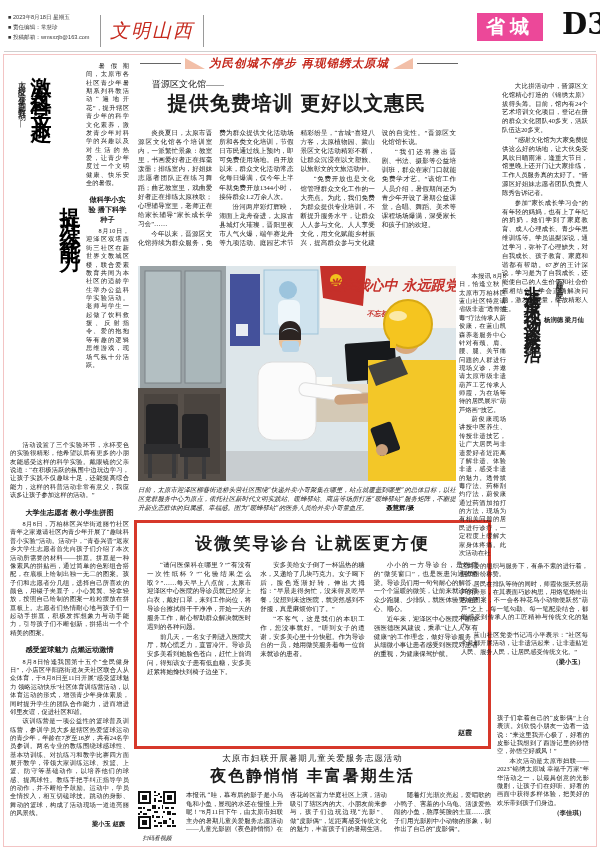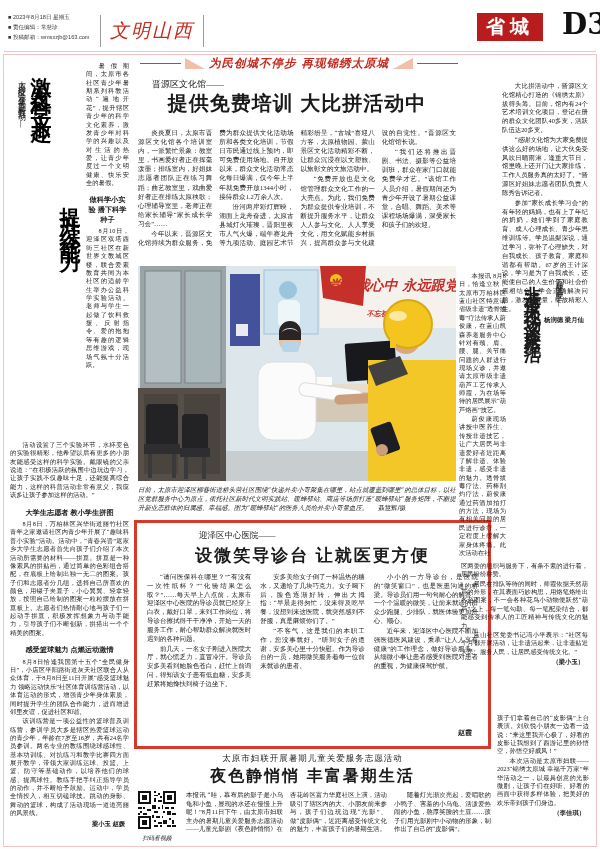--- a/index.html
+++ b/index.html
@@ -4,21 +4,21 @@
 <style>
   html,body{margin:0;padding:0;background:#e9e9e9;}
   .page{position:relative;width:600px;height:849px;background:#ffffff;margin:0 auto;overflow:hidden;
         font-family:"Liberation Serif","DejaVu Serif",serif;color:#1a1a1a;}
   .frame{position:absolute;left:3px;right:3px;top:54px;bottom:2px;border:1px solid #f3c4c4;pointer-events:none;}
   
   .meta{position:absolute;left:8px;top:13px;width:92px;font-size:5.6px;line-height:1.75;color:#3a3a3a;
         font-family:"Liberation Sans","DejaVu Sans",sans-serif;}
   .logo{position:absolute;left:100px;top:15px;padding:3px 9px;border-left:1px solid #9a9a9a;border-right:1px solid #9a9a9a;
         font-family:"DejaVu Serif",serif;font-style:italic;font-weight:normal;font-size:19px;color:#c5281c;letter-spacing:2px;}
-  .section-box{position:absolute;left:477px;top:13px;width:66px;height:28px;background:#b91c1c;color:#fff;
+  .section-box{position:absolute;left:477px;top:13px;width:66px;height:28px;background:#ec4899;color:#fff;
         font-family:"Liberation Sans","DejaVu Sans",sans-serif;font-weight:bold;font-size:19px;letter-spacing:5px;
         text-align:center;line-height:28px;}
   .pageno{position:absolute;left:562px;top:7px;font-family:"DejaVu Serif",serif;font-weight:bold;font-size:29px;color:#111;}
   .header-rule{position:absolute;left:4px;right:4px;top:51px;border-top:1px solid #cfcfcf;}
   
   .p{text-indent:2em;margin:0 0 1px 0;}
   .just{text-align:justify;}
   .subhead{font-family:"Liberation Sans","DejaVu Sans",sans-serif;font-weight:bold;font-size:7.2px;text-align:center;margin:8px 0 3px;}
   .byline{font-weight:bold;text-align:right;padding-right:4px;margin-top:2px;}
   
@@ -38,21 +38,21 @@
   .bn-text{font-family:"DejaVu Serif",serif;font-style:italic;font-weight:bold;font-size:11.5px;color:#c5281c;letter-spacing:1px;white-space:nowrap;}
   
   .ma-kicker{position:absolute;left:152px;top:78px;font-size:9px;}
   .ma-headline{position:absolute;left:138px;top:90px;width:318px;text-align:center;
         font-family:"Liberation Sans","DejaVu Sans",sans-serif;font-weight:bold;font-size:20px;letter-spacing:1px;}
   .ma-body{position:absolute;left:138px;top:128px;width:318px;height:134px;column-count:4;column-gap:7px;
         font-size:6.6px;line-height:1.38;overflow:hidden;}
   .photo{position:absolute;left:138px;top:266px;width:318px;height:215px;overflow:hidden;background:#dde6ea;}
   .caption{position:absolute;left:138px;top:486px;width:318px;font-size:6.4px;line-height:1.4;
         font-style:italic;font-family:"DejaVu Serif",serif;color:#222;text-align:justify;}
-  .credit{font-style:normal;font-weight:normal;margin-left:8px;}
+  .credit{font-style:normal;font-weight:bold;margin-left:16px;}
   .satellite{position:absolute;left:502px;top:62px;width:86px;height:256px;font-size:6.4px;line-height:1.38;
         overflow:hidden;padding-top:20px;text-align:justify;}
   
   .redbox{position:absolute;left:134px;top:520px;width:357px;height:229px;border:3px solid #d6382a;
         box-sizing:border-box;padding:7px 10px;background:#fff;}
   .rb-kicker{margin-left:52px;font-size:8.5px;}
   .rb-headline{text-align:center;font-family:"Liberation Sans","DejaVu Sans",sans-serif;font-weight:bold;
         font-size:17px;letter-spacing:2px;margin:2px 0 6px;}
   .rb-body{height:152px;column-count:3;column-gap:9px;font-size:6.5px;line-height:1.36;overflow:hidden;text-align:justify;}
   .rb-byline{position:absolute;right:16px;bottom:8px;font-weight:bold;font-size:7px;}
@@ -116,21 +116,21 @@
 
   <div class="banner">
     <div class="bn-line"></div>
     <div class="tri-l"></div>
     <div class="bn-text">为民创城不停步 再现锦绣太原城</div>
     <div class="tri-r"></div>
     <div class="bn-line"></div>
   </div>
 
   <div class="ma-kicker">晋源区文化馆——</div>
-  <div class="ma-headline">提供免费培训 大比拼活动中</div>
+  <div class="ma-headline">提供免费培训 更好以文惠民</div>
   <div class="ma-body just">
     <p class="p">炎炎夏日，太原市晋源区文化馆各个培训室内，一派繁忙景象：教室里，书画爱好者正在挥毫泼墨；排练室内，好姐妹志愿者团队正在练习舞蹈；曲艺教室里，戏曲爱好者正在排练太原秧歌；心理辅导室里，老师正在给家长辅导“家长成长学习会”……</p>
     <p class="p">今年以来，晋源区文化馆持续为群众服务，免费为群众提供文化活动场所和各类文化培训，节假日市民通过线上预约，即可免费使用场地。自开放以来，群众文化活动常态化每日爆满，仅今年上半年就免费开放1344小时，接待群众1.2万余人次。</p>
     <p class="p">汾河两岸彩灯辉映，湖面上龙舟奋进，太原古县城灯火璀璨，晋阳里夜市人气火爆，端午赛龙舟等九项活动、庭园艺术节精彩纷呈，“古城”喜迎八方客，太原植物园、蒙山景区文化活动精彩不断，让群众沉浸在以文塑旅、以旅彰文的文旅活动中。</p>
     <p class="p">“免费开放也是文化馆管理群众文化工作的一大亮点。为此，我们免费为群众提供专业培训，不断提升服务水平，让群众人人参与文化、人人享受文化，用文化赋能乡村振兴，提高群众参与文化建设的自觉性。”晋源区文化馆馆长说。</p>
     <p class="p">“我们还将推出晋剧、书法、摄影等公益培训班，群众在家门口就能免费学才艺。”该馆工作人员介绍，暑假期间还为青少年开设了暑期公益课堂，合唱、舞蹈、美术等课程场场爆满，深受家长和孩子们的欢迎。</p>
   </div>
 
   <div class="photo">
     <svg width="318" height="215" viewBox="0 0 318 215">
@@ -216,21 +216,20 @@
   </div>
 
   <div class="satellite">
     <p class="p">大比拼活动中，晋源区文化馆精心打造的《锦绣太原》拔得头筹。目前，馆内有24个艺术培训文化项目，登记在册的群众文化团队40多支，活跃队伍达20多支。</p>
     <p class="p">“感谢文化馆为大家免费提供这么好的场地，让大伙免受风吹日晒雨淋，逢重大节日，馆里晚上还开门让大家排练，工作人员服务真的太好了。”晋源区好姐妹志愿者团队负责人陈秀告诉记者。</p>
     <p class="p">参加“家长成长学习会”的有年轻的妈妈，也有上了年纪的奶奶，她们学到了家庭教育、成人心理成长、青少年思维训练等。学员温梨深说，通过学习，弥补了心理缺失，对自我成长、孩子教育、家庭和谐都有帮助。67岁的王计深说，学习是为了自我成长，还能使自己的人生价值和社会价值相结合，学会正确解决问题，激发正能量，绽放精彩人生。</p>
     <div class="byline">杨润德 梁月仙</div>
   </div>
 
   <div class="redbox">
-    <div class="rb-kicker">迎泽区中心医院——</div>
     <div class="rb-headline">设微笑导诊台 让就医更方便</div>
     <div class="rb-body">
       <p class="p">“请问医保科在哪里？”“有没有一次性纸杯？”“化验结果怎么取？”……每天早上八点前，太原市迎泽区中心医院的导诊员就已经穿上白衣，戴好口罩，来到工作岗位，将导诊台擦拭得干干净净，开始一天的服务工作，耐心帮助群众解决就医时遇到的各种问题。</p>
       <p class="p">前几天，一名女子刚进入医院大厅，就心慌乏力，直冒冷汗。导诊员安多美看到她脸色苍白，赶忙上前询问，得知该女子患有低血糖，安多美赶紧将她搀扶到椅子边坐下。</p>
       <p class="p">安多美给女子倒了一杯温热的糖水，又递给了几块巧克力。女子喝下后，脸色逐渐好转，伸出大拇指：“早晨走得匆忙，没来得及吃早餐，没想到来这医院，就突然感到不舒服，真是麻烦你们了。”</p>
       <p class="p">“不客气，这是我们的本职工作，您没事就好。”听到女子的道谢，安多美心里十分快慰。作为导诊台的一员，她用微笑服务着每一位前来就诊的患者。</p>
       <p class="p">小小的一方导诊台，是医院的“微笑窗口”，也是医患沟通的桥梁。导诊员们用一句句耐心的解答、一个个温暖的微笑，让前来就诊的群众少跑腿、少排队，就医体验更加舒心、顺心。</p>
       <p class="p">近年来，迎泽区中心医院不断加强医德医风建设，秉承“让人人享有健康”的工作理念，做好导诊服务，从细微小事让患者感受到医院对患者的重视，为健康保驾护航。</p>
     </div>
     <div class="rb-byline">赵霞</div>

